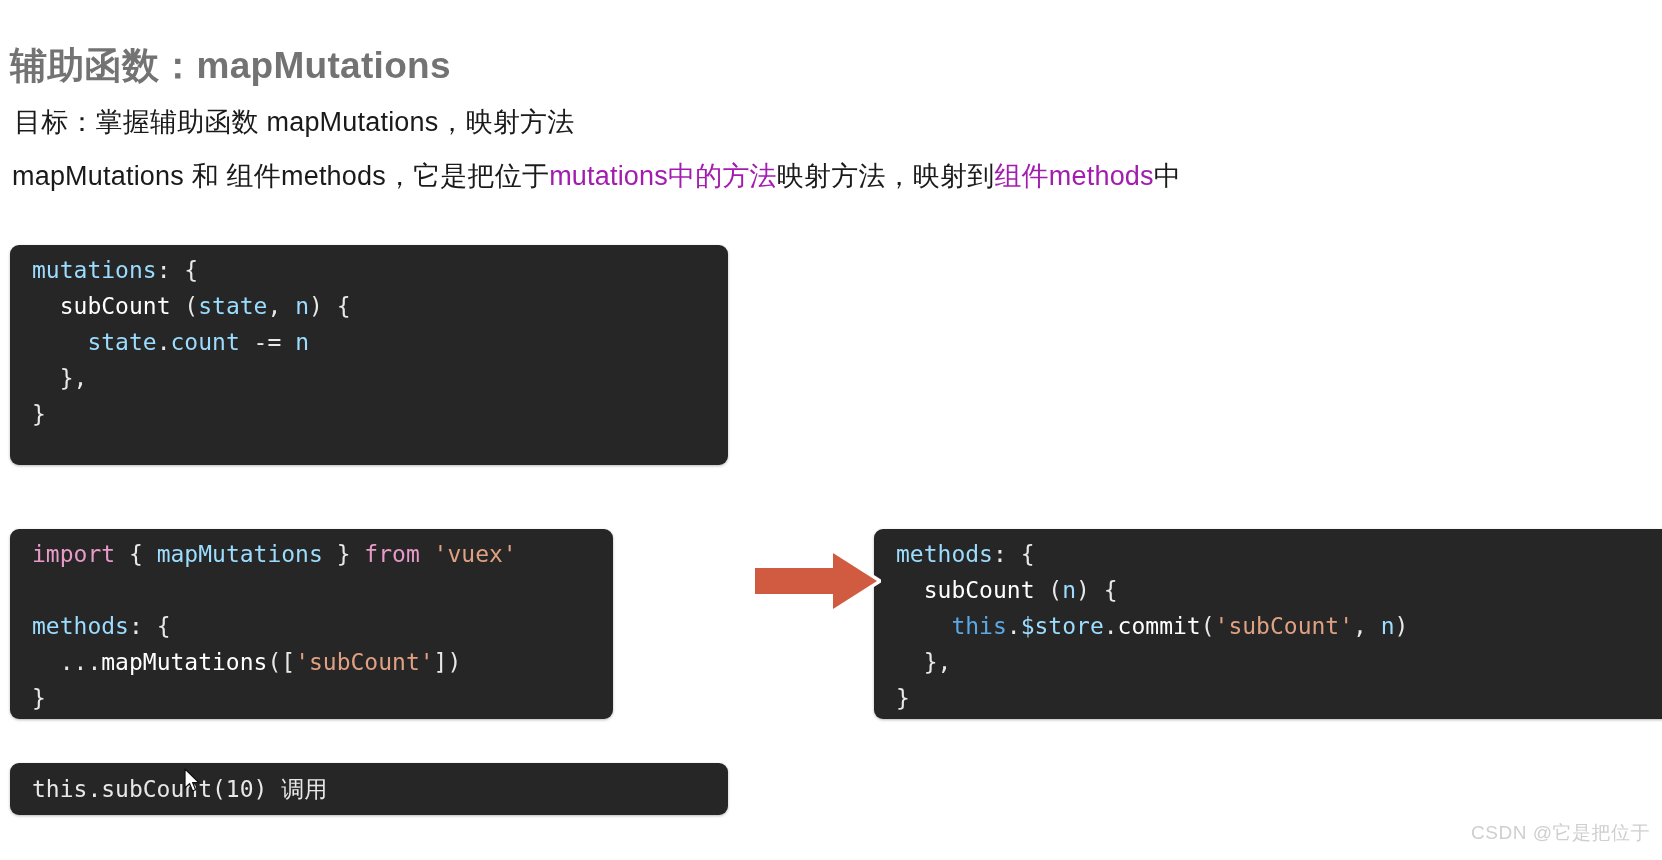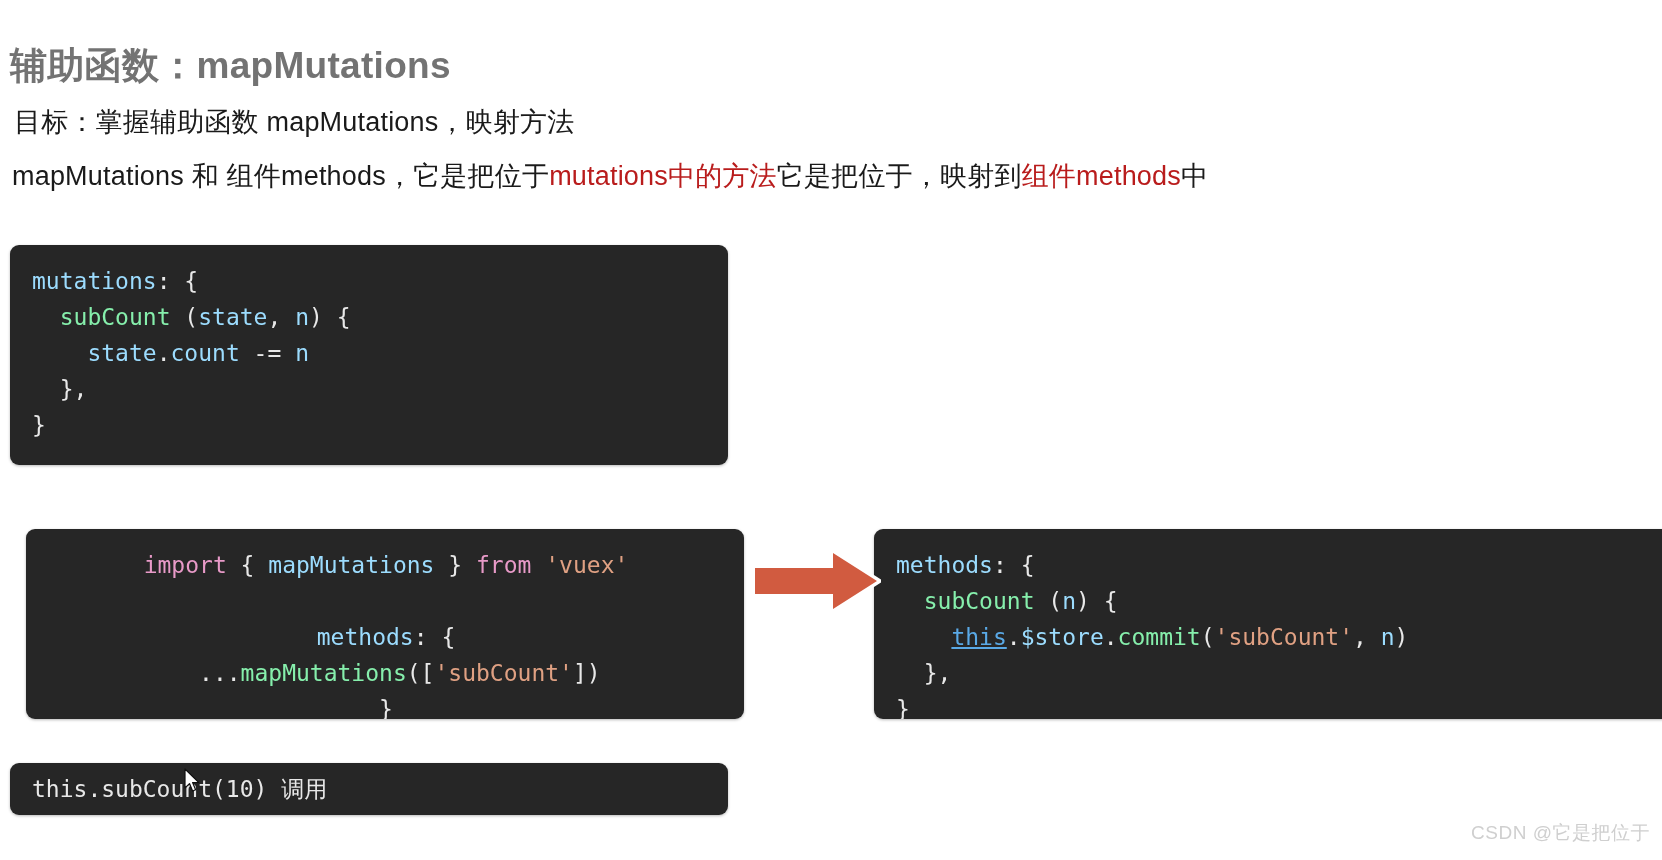--- a/index.html
+++ b/index.html
@@ -31,53 +31,53 @@
   
   .para {
     position: absolute;
     font-size: 27px;
     color: #1a1a1a;
     white-space: nowrap;
     letter-spacing: 0.2px;
   }
   .para-goal  { left: 14px; top: 104px; }
   .para-intro { left: 12px; top: 158px; }
-  .hl { color: #b91c1c; }
+  .hl { color: #a21caf; }
 
   
   .code-block {
     position: absolute;
     background: #262626;
     border-radius: 9px;
     box-shadow: 0 1px 3px rgba(0,0,0,0.28);
     font-family: "DejaVu Sans Mono", "Liberation Mono", monospace;
     font-size: 23px;
     line-height: 36px;
     color: #e6e6e6;
-    padding: 18px 20px 18px 22px;
+    padding: 7px 20px 18px 22px;
     box-sizing: border-box;
     white-space: pre;
     overflow: hidden;
   }
   #block-mutations { left: 10px;  top: 222px; width: 718px; height: 220px; }
-  #block-import    { left: 26px;  top: 506px; width: 718px; height: 190px; text-align: center; }
+  #block-import    { left: 10px;  top: 506px; width: 603px; height: 190px; }
   #block-methods   { left: 874px; top: 506px; width: 800px; height: 190px; }
   #block-call      { left: 10px;  top: 740px; width: 718px; height: 52px;
                      padding: 9px 20px 9px 22px; line-height: 34px; }
 
   .code-line { display: block; height: 36px; }
   #block-call .code-line { height: 34px; }
 
   
   .t-plain { color: #e8e8e8; }
   .t-key   { color: #9cdcfe; }   
-  .t-fn    { color: #86efac; }   
+  .t-fn    { color: #ffffff; }   
   .t-str   { color: #e0a183; }   
   .t-kw    { color: #e89ac8; }   
-  .t-this  { color: #5aa9e6; text-decoration: underline; }
+  .t-this  { color: #5aa9e6; }
 
   
   .arrow-wrap {
     position: absolute;
     left: 751px;
     top: 549px;
     width: 130px;
     height: 64px;
   }
 
@@ -101,21 +101,21 @@
     letter-spacing: 0.5px;
   }
 </style>
 </head>
 <body>
 
 <h1 class="page-title">辅助函数：mapMutations</h1>
 
 <div class="para para-goal">目标：掌握辅助函数 mapMutations，映射方法</div>
 
-<div class="para para-intro"><span>mapMutations 和 组件methods，它是把位于</span><span class="hl">mutations中的方法</span><span>它是把位于，映射到</span><span class="hl">组件methods</span><span>中</span></div>
+<div class="para para-intro"><span>mapMutations 和 组件methods，它是把位于</span><span class="hl">mutations中的方法</span><span>映射方法，映射到</span><span class="hl">组件methods</span><span>中</span></div>
 
 <pre class="code-block" id="block-mutations"><span class="code-line"><span class="t-key">mutations</span><span class="t-plain">: {</span></span><span class="code-line"><span class="t-plain">  </span><span class="t-fn">subCount</span><span class="t-plain"> (</span><span class="t-key">state</span><span class="t-plain">, </span><span class="t-key">n</span><span class="t-plain">) {</span></span><span class="code-line"><span class="t-plain">    </span><span class="t-key">state</span><span class="t-plain">.</span><span class="t-key">count</span><span class="t-plain"> -= </span><span class="t-key">n</span></span><span class="code-line"><span class="t-plain">  },</span></span><span class="code-line"><span class="t-plain">}</span></span></pre>
 
 <pre class="code-block" id="block-import"><span class="code-line"><span class="t-kw">import</span><span class="t-plain"> { </span><span class="t-key">mapMutations</span><span class="t-plain"> } </span><span class="t-kw">from</span><span class="t-plain"> </span><span class="t-str">'vuex'</span></span><span class="code-line">&nbsp;</span><span class="code-line"><span class="t-key">methods</span><span class="t-plain">: {</span></span><span class="code-line"><span class="t-plain">  ...</span><span class="t-fn">mapMutations</span><span class="t-plain">([</span><span class="t-str">'subCount'</span><span class="t-plain">])</span></span><span class="code-line"><span class="t-plain">}</span></span></pre>
 
 <pre class="code-block" id="block-methods"><span class="code-line"><span class="t-key">methods</span><span class="t-plain">: {</span></span><span class="code-line"><span class="t-plain">  </span><span class="t-fn">subCount</span><span class="t-plain"> (</span><span class="t-key">n</span><span class="t-plain">) {</span></span><span class="code-line"><span class="t-plain">    </span><span class="t-this">this</span><span class="t-plain">.</span><span class="t-key">$store</span><span class="t-plain">.</span><span class="t-fn">commit</span><span class="t-plain">(</span><span class="t-str">'subCount'</span><span class="t-plain">, </span><span class="t-key">n</span><span class="t-plain">)</span></span><span class="code-line"><span class="t-plain">  },</span></span><span class="code-line"><span class="t-plain">}</span></span></pre>
 
 <pre class="code-block" id="block-call"><span class="code-line"><span class="t-plain">this.subCount(10) 调用</span></span></pre>
 
 <div class="arrow-wrap">

